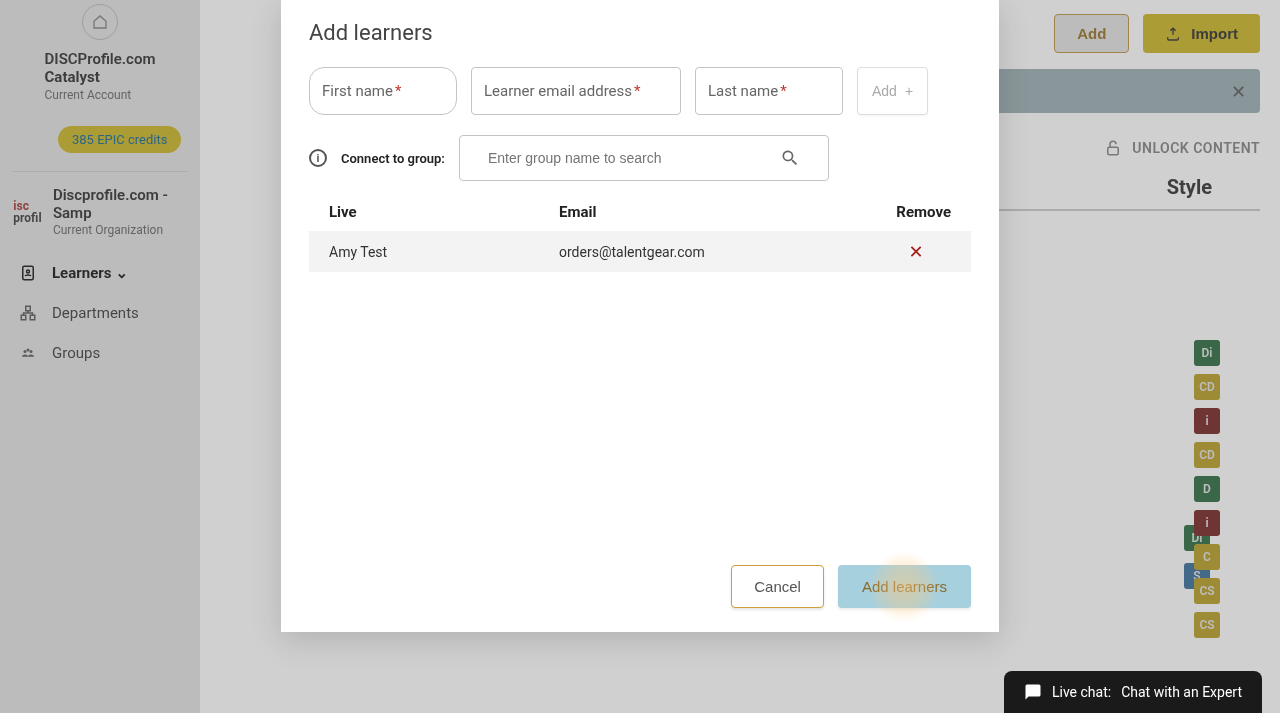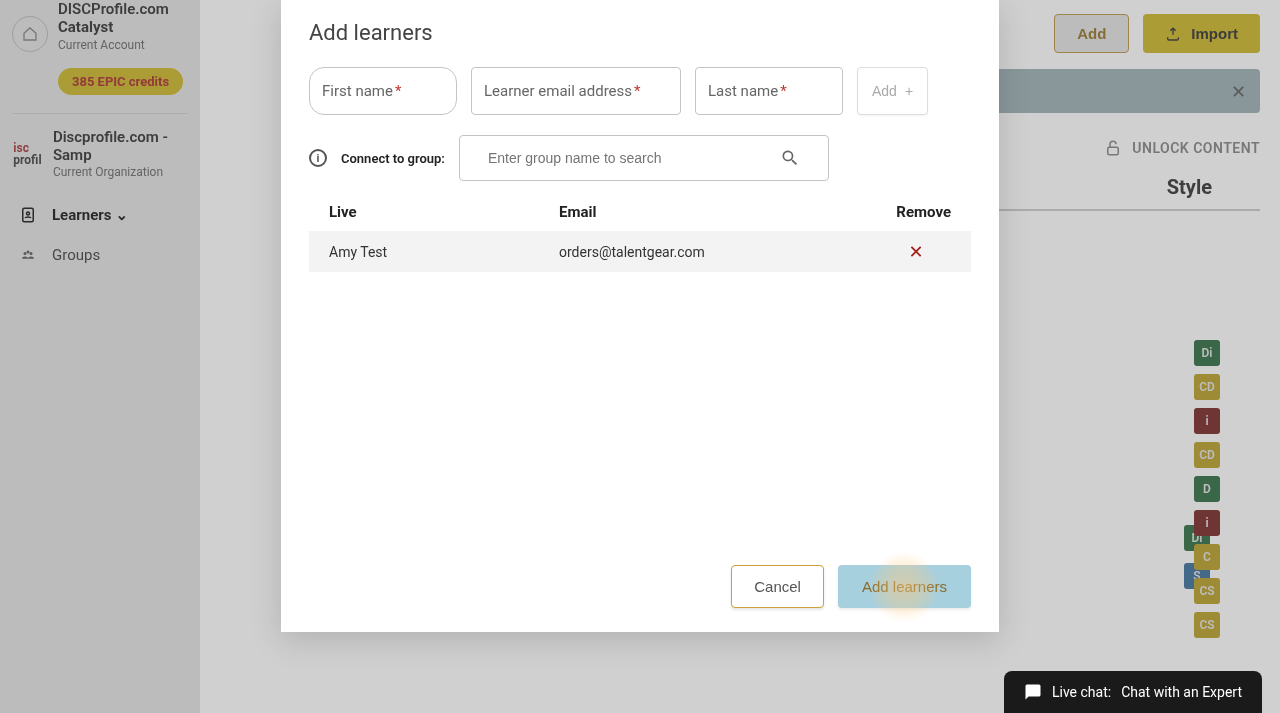--- a/index.html
+++ b/index.html
@@ -2,27 +2,27 @@
 <html><head>
   <meta charset="utf-8">
   <style>
     * { box-sizing: border-box; margin: 0; padding: 0; }
     body { font-family: -apple-system, BlinkMacSystemFont, 'Segoe UI', Roboto, sans-serif; font-size: 14px; color: #333; background: #fff; overflow: hidden; width: 1280px; height: 713px; position: relative; }
     
     .backdrop { position: absolute; inset: 0; display: flex; }
     
     
     .sidebar { width: 200px; padding: 0 12px; background: #fff; }
-    .account-row { display: flex; align-items: flex-end; gap: 10px; margin-bottom: 8px; padding-top: 0; }
+    .account-row { display: flex; align-items: center; gap: 10px; margin-bottom: 0; padding-top: 0; flex-direction: column; }
     .home-icon { width: 36px; height: 36px; border: 1px solid #ccc; border-radius: 50%; display: flex; align-items: center; justify-content: center; flex-shrink: 0; margin-top: 4px; }
     .home-icon svg { width: 16px; height: 16px; stroke: #888; }
     .account-text .l1 { font-weight: 600; font-size: 15px; color: #222; }
     .account-text .l2 { font-weight: 700; font-size: 15px; color: #222; }
     .account-text .l3 { font-size: 12px; color: #666; margin-top: 2px; }
-    .credits-badge { display: inline-block; background: #e2c714; color: #b91c1c; font-weight: 700; font-size: 13px; padding: 6px 14px; border-radius: 16px; margin-left: 46px; margin-top: 8px; }
+    .credits-badge { display: inline-block; background: #e2c714; color: #0369a1; font-weight: 400; font-size: 13px; padding: 6px 14px; border-radius: 16px; margin-left: 46px; margin-top: 24px; }
     .divider { border-top: 1px solid #e5e5e5; margin: 18px 0 14px; }
     .org-row { display: flex; align-items: center; gap: 10px; margin-bottom: 16px; }
     .org-logo { width: 36px; height: 24px; background: #fff; display: flex; align-items: center; justify-content: center; }
     .org-logo-text { font-size: 12px; font-weight: 700; color: #333; line-height: 1; }
     .org-logo-text span { color: #b02a2a; }
     .org-text .l1 { font-weight: 600; font-size: 15px; color: #222; }
     .org-text .l2 { font-size: 12px; color: #666; margin-top: 1px; }
     .nav-item { display: flex; align-items: center; gap: 14px; padding: 10px 6px; cursor: pointer; color: #333; font-size: 15px; }
     .nav-item.active { font-weight: 700; color: #000; }
     .nav-icon { width: 20px; height: 20px; display: flex; align-items: center; justify-content: center; }
@@ -120,20 +120,31 @@
         <svg viewBox="0 0 24 24" fill="none" stroke="#000" stroke-width="2">
             <rect x="5" y="3" width="14" height="18" rx="2"></rect>
             <circle cx="12" cy="10" r="2"></circle>
             <path d="M8 16c1-2 7-2 8 0"></path>
           </svg>
       </span>
       <span class="nav-label"><span>Learners</span><span class="chev">⌄</span></span>
     </div>
     <div class="nav-item">
       <span class="nav-icon">
+        <svg viewBox="0 0 24 24" fill="none" stroke="#555" stroke-width="2">
+            <rect x="9" y="3" width="6" height="6"></rect>
+            <rect x="3" y="15" width="6" height="6"></rect>
+            <rect x="15" y="15" width="6" height="6"></rect>
+            <path d="M12 9v3m0 0H6v3m6-3h6v3"></path>
+          </svg>
+      </span>
+      <span>Departments</span>
+    </div>
+    <div class="nav-item">
+      <span class="nav-icon">
         <svg viewBox="0 0 24 24" fill="#555">
             <circle cx="8" cy="10" r="2"></circle>
             <circle cx="16" cy="10" r="2"></circle>
             <circle cx="12" cy="8" r="2"></circle>
             <path d="M4 17c0-2 2-3 4-3s4 1 4 3m0 0c0-2 2-3 4-3s4 1 4 3"></path>
           </svg>
       </span>
       <span>Groups</span>
     </div>
   </div>

